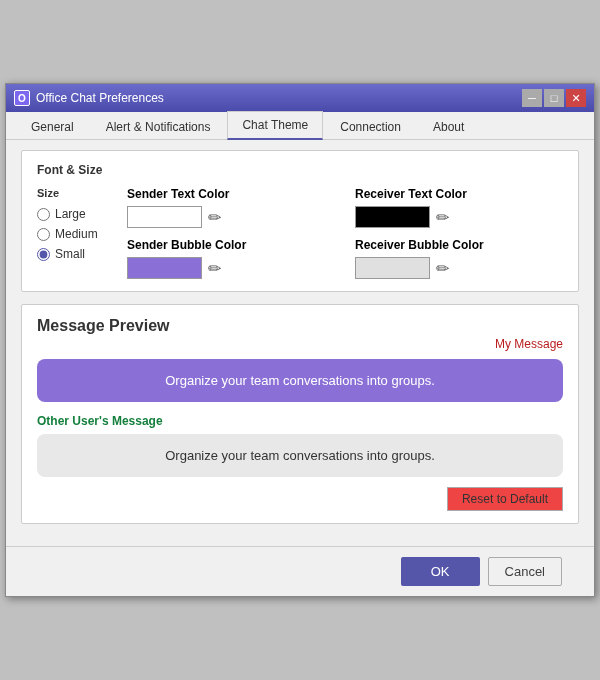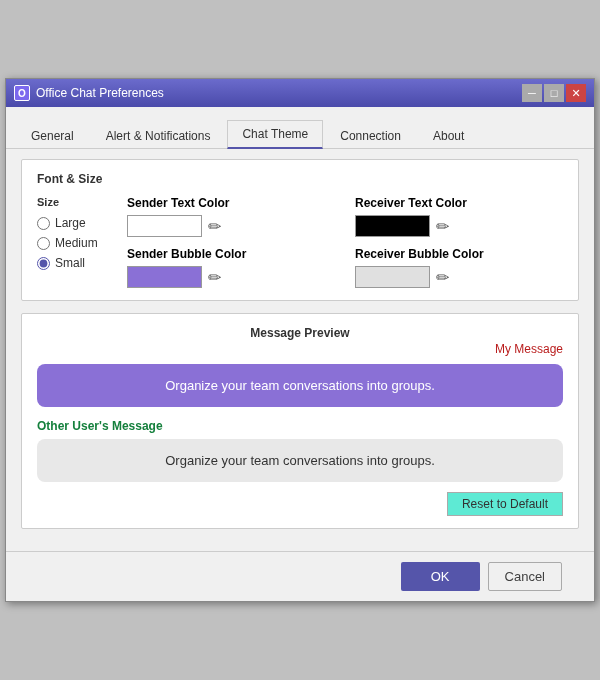--- a/index.html
+++ b/index.html
@@ -68,21 +68,21 @@
     }
     .titlebar-btn.min { background: #aaa; }
     .titlebar-btn.max { background: #aaa; }
 
     .tabs {
       background: #f0f0f0;
       border-bottom: 1px solid #ccc;
       padding: 0 10px;
       display: flex;
       align-items: flex-end;
-      height: 42px;
+      height: 28px;
     }
     .tab {
       padding: 6px 14px;
       font-size: 12px;
       color: #333;
       cursor: pointer;
       border: 1px solid transparent;
       border-bottom: none;
       margin-right: 2px;
       position: relative;
@@ -183,25 +183,24 @@
     }
 
     .message-preview-section {
       border: 1px solid #ccc;
       background: white;
       border-radius: 2px;
       padding: 12px 15px;
       margin-bottom: 12px;
     }
     .preview-title {
-      font-size: 12px;
+      font-size: 16px;
       font-weight: bold;
       color: #333;
       margin-bottom: 2px;
-      text-align: center;
     }
     .my-message-row {
       text-align: right;
       margin-bottom: 8px;
       font-size: 12px;
       color: #b91c1c;
     }
     .my-message-bubble {
       background: #8a70d6;
       color: white;
@@ -225,21 +224,21 @@
       color: #333;
       text-align: center;
       margin-bottom: 10px;
     }
     .reset-row {
       text-align: right;
     }
     .reset-btn {
       padding: 4px 14px;
       font-size: 12px;
-      background: #5eead4;
+      background: #ef4444;
       border: 1px solid #aaa;
       cursor: pointer;
       color: #333;
     }
 
     .footer {
       padding: 10px 32px;
       display: flex;
       justify-content: flex-end;
       gap: 8px;

